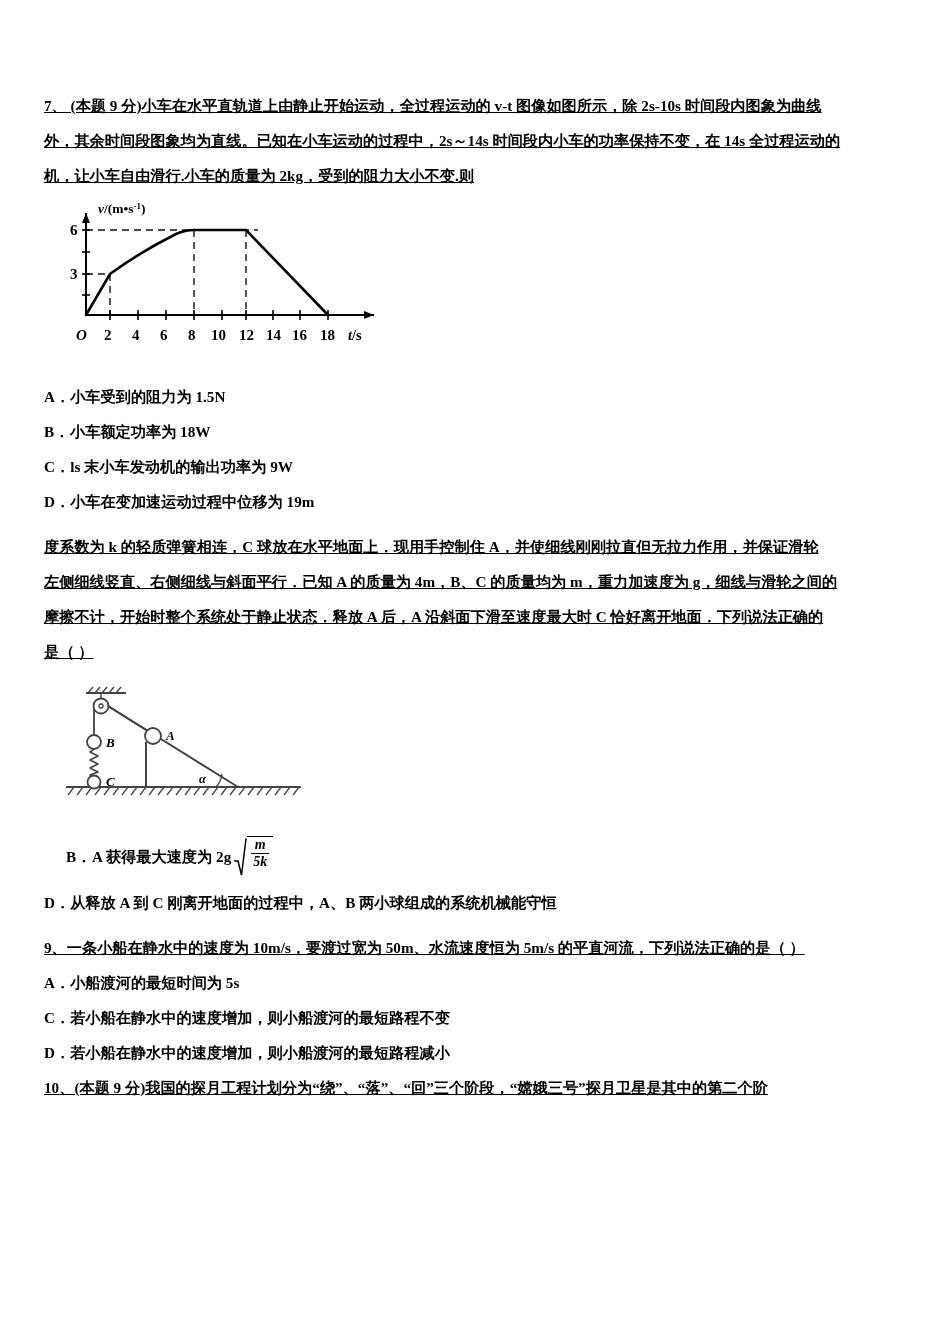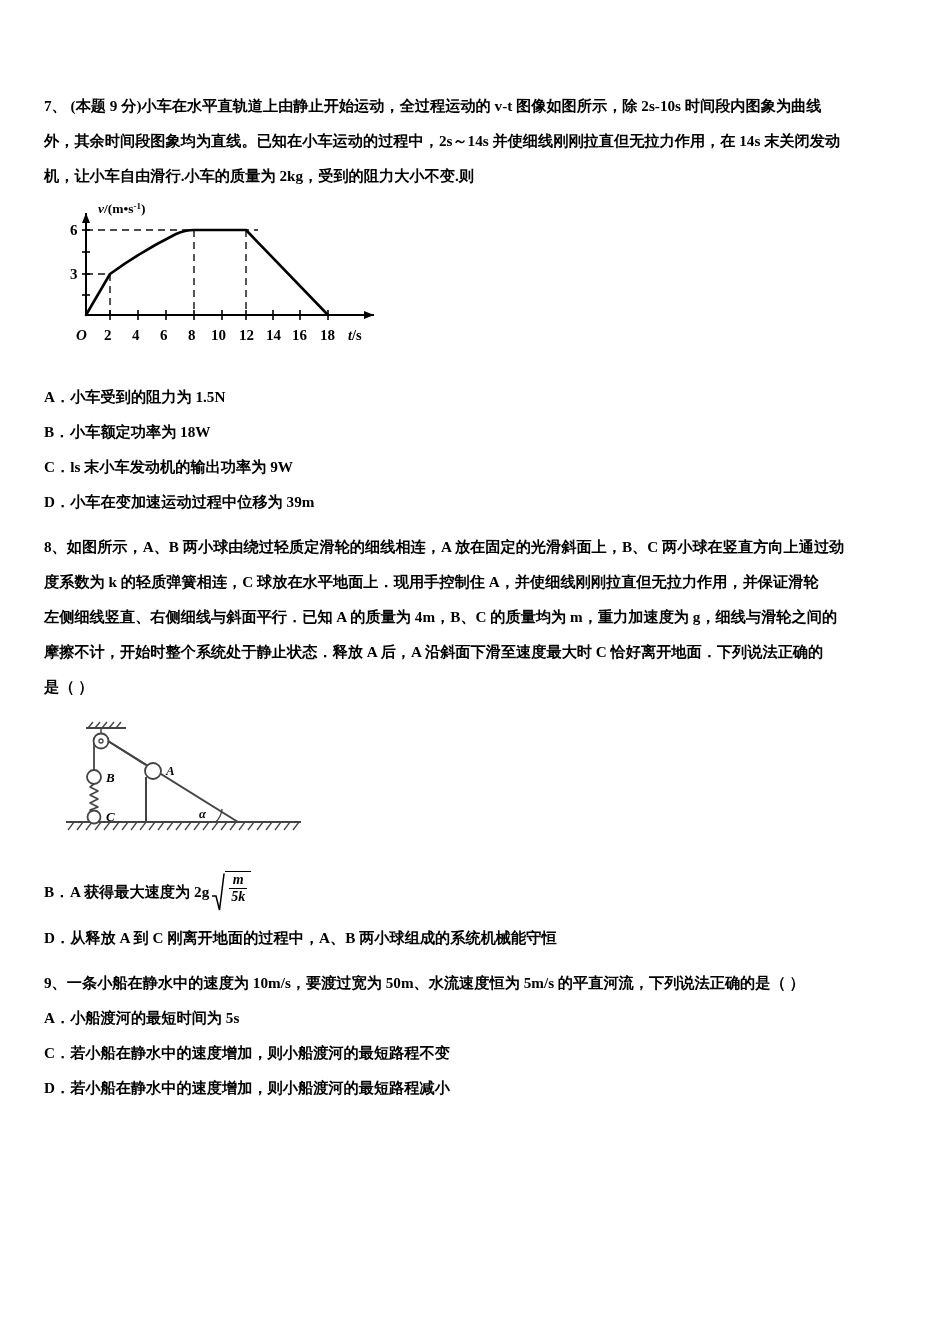--- a/index.html
+++ b/index.html
@@ -26,21 +26,21 @@
     position: absolute;
     left: 44px;
     top: 88px;
     width: 868px;
   }
   .q-stem {
     font-size: 15.2px;
     font-weight: bold;
     line-height: 35px;
   }
-  .q-stem .ln { white-space: nowrap; display: block; }
+  .q-stem .ln { white-space: nowrap; display: block; text-decoration: underline; }
 
   .opt {
     font-size: 15.2px;
     font-weight: bold;
     line-height: 35px;
     white-space: nowrap;
   }
   .opt .lbl { display: inline-block; min-width: 26px; }
 
   .sp-sm { height: 10px; }
@@ -97,21 +97,21 @@
   .fig-pulley svg { display: block; }
 </style>
 </head>
 <body>
 
 <div class="page">
   <div class="content">
 
     <div class="q-stem">
       <span class="ln">7、 (本题 9 分)小车在水平直轨道上由静止开始运动，全过程运动的 v-t 图像如图所示，除 2s-10s 时间段内图象为曲线</span>
-      <span class="ln">外，其余时间段图象均为直线。已知在小车运动的过程中，2s～14s 并使细线刚刚拉直但无拉力作用，在 14s 末关闭发动</span>
+      <span class="ln">外，其余时间段图象均为直线。已知在小车运动的过程中，2s～14s 时间段内小车的功率保持不变，在 14s 全过程运动的</span>
       <span class="ln">机，让小车自由滑行.小车的质量为 2kg，受到的阻力大小不变.则</span>
     </div>
 
     <div class="fig-vt">
       <svg width="330" height="162" viewBox="0 0 330 162">
 
         <g stroke="#111" stroke-width="1.4" stroke-dasharray="7,5" fill="none">
           <line x1="28" y1="31" x2="200" y2="31"></line>
           <line x1="28" y1="75" x2="52" y2="75"></line>
           <line x1="52" y1="75" x2="52" y2="116"></line>
@@ -173,27 +173,26 @@
     <div class="opt">
       <span class="lbl">A．</span><span>小车受到的阻力为 1.5N</span>
     </div>
     <div class="opt">
       <span class="lbl">B．</span><span>小车额定功率为 18W</span>
     </div>
     <div class="opt">
       <span class="lbl">C．</span><span>ls 末小车发动机的输出功率为 9W</span>
     </div>
     <div class="opt">
-      <span class="lbl">D．</span><span>小车在变加速运动过程中位移为 39m</span>
+      <span class="lbl">D．</span><span>小车在变加速运动过程中位移为 19m</span>
     </div>
 
     <div class="sp-sm"></div>
 
     <div class="q-stem">
-      <span class="ln">8、如图所示，A、B 两小球由绕过轻质定滑轮的细线相连，A 放在固定的光滑斜面上，B、C 两小球在竖直方向上通过劲</span>
       <span class="ln">度系数为 k 的轻质弹簧相连，C 球放在水平地面上．现用手控制住 A，并使细线刚刚拉直但无拉力作用，并保证滑轮</span>
       <span class="ln">左侧细线竖直、右侧细线与斜面平行．已知 A 的质量为 4m，B、C 的质量均为 m，重力加速度为 g，细线与滑轮之间的</span>
       <span class="ln">摩擦不计，开始时整个系统处于静止状态．释放 A 后，A 沿斜面下滑至速度最大时 C 恰好离开地面．下列说法正确的</span>
       <span class="ln">是（  ）</span>
     </div>
 
     <div class="fig-pulley">
       <svg width="250" height="140" viewBox="0 0 250 140">
 
         <g>
@@ -265,21 +264,21 @@
         <text x="48" y="107" font-family="'Liberation Serif', serif" font-size="13" font-weight="bold" font-style="italic">C</text>
 
         <path d="M158,108 A 22 22 0 0 0 164,95" fill="none" stroke="#444" stroke-width="1.4"></path>
         <text x="141" y="104" font-family="'Liberation Serif', serif" font-size="12.5" font-weight="bold" font-style="italic">α</text>
       </svg>
     </div>
 
     <div class="sp-sm"></div>
 
 
-    <div class="opt" style="line-height:56px;">
+    <div class="opt" style="line-height:56px;margin-left:22px;">
       <span class="lbl">B．</span><span>A 获得最大速度为 2g</span><span class="mathrow">
           <span class="radical">
             <span class="rad-sign">
               <svg width="13" height="40" viewBox="0 0 13 40">
                 <path d="M0,24 L4,24 L7.5,38 L12,2" fill="none" stroke="#000" stroke-width="1.5" stroke-linejoin="miter" stroke-linecap="round"></path>
               </svg>
             </span>
             <span class="frac">
               <span class="num">m</span>
               <span class="den">5k</span>
@@ -301,15 +300,18 @@
     <div class="opt">
       <span class="lbl">A．</span><span>小船渡河的最短时间为 5s</span>
     </div>
     <div class="opt">
       <span class="lbl">C．</span><span>若小船在静水中的速度增加，则小船渡河的最短路程不变</span>
     </div>
     <div class="opt">
       <span class="lbl">D．</span><span>若小船在静水中的速度增加，则小船渡河的最短路程减小</span>
     </div>
 
+    <div class="q-stem">
+      <span class="ln">10、(本题 9 分)我国的探月工程计划分为“绕”、“落”、“回”三个阶段，“嫦娥三号”探月卫星是其中的第二个阶</span>
+    </div>
 
   </div>
 </div>
 
 </body></html>

